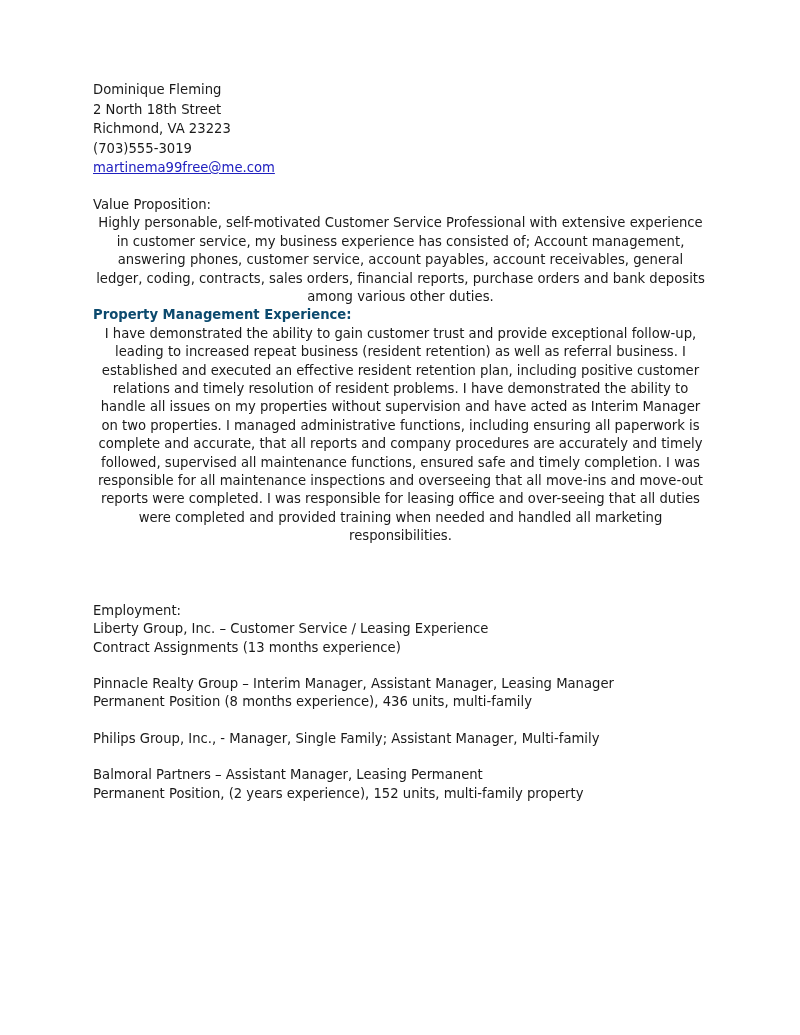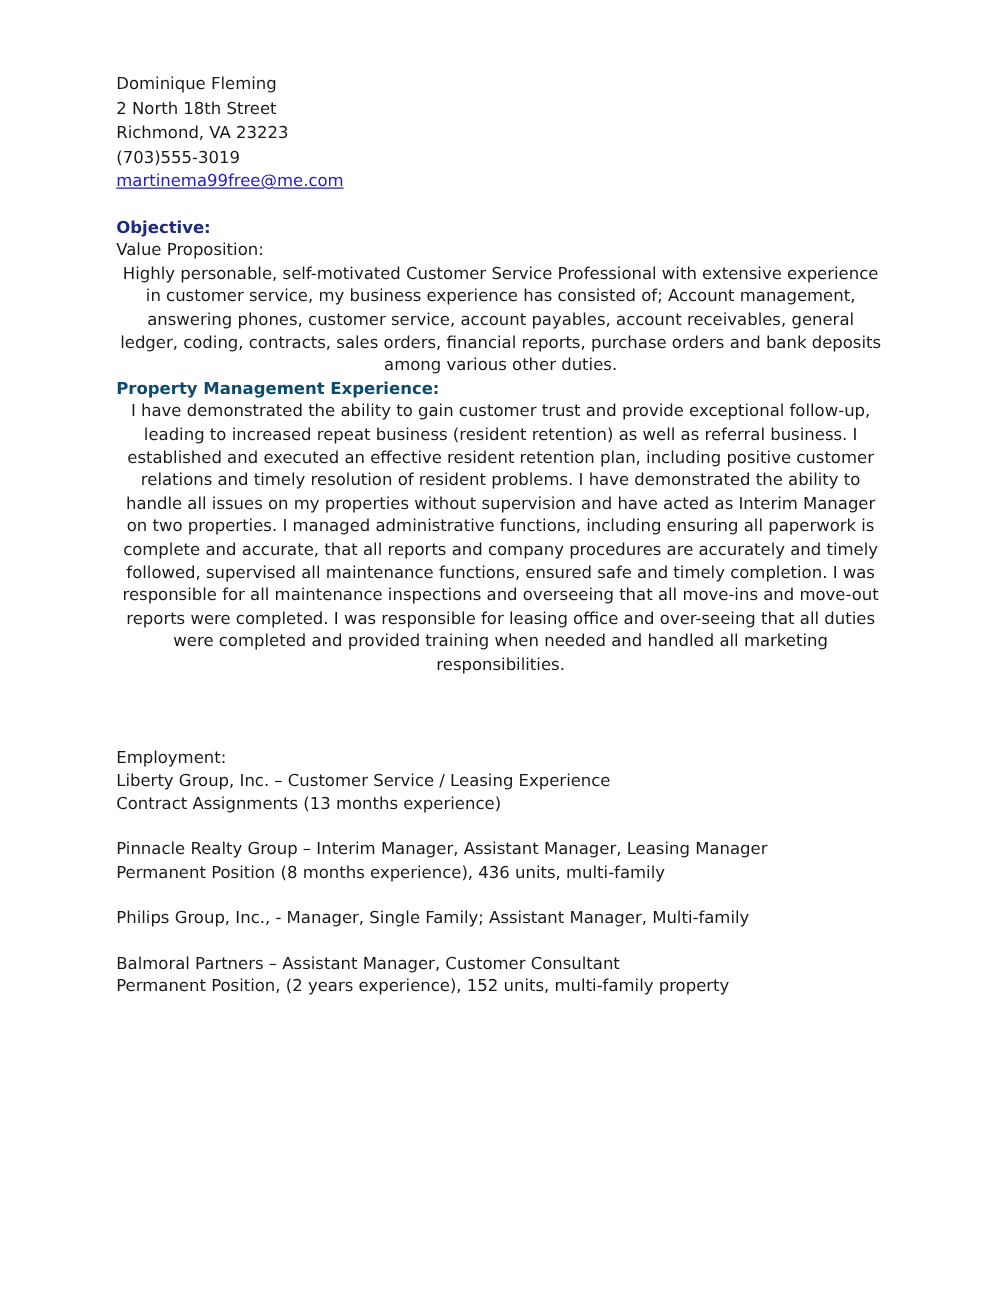--- a/index.html
+++ b/index.html
@@ -13,21 +13,21 @@
     font-family: "DejaVu Sans", sans-serif;
     color: #000000;
     -webkit-font-smoothing: antialiased;
   }
   .page {
     position: relative;
     width: 800px;
     height: 800px;
     background: #ffffff;
     box-sizing: border-box;
-    padding: 58px 92px 0 93px;
+    padding: 80px 92px 0 93px;
   }
   .doc-body {
     font-size: 13.2px;
     line-height: 18.4px;
     color: #1a1a1a;
     max-width: 618px;
   }
   .line {
     white-space: pre-wrap;
   }
@@ -62,21 +62,20 @@
       <div class="line">Dominique Fleming</div>
       <div class="line">2 North 18th Street</div>
       <div class="line">Richmond, VA 23223</div>
       <div class="line">(703)555-3019</div>
       <div class="line"><span class="email-link">martinema99free@me.com</span></div>
     </div>
 
     <div class="spacer-sm"></div>
 
     <div>
-      <div class="line heading-accent">Objective:</div>
       <div class="line">Value Proposition:</div>
       <p class="para">Highly personable, self-motivated Customer Service Professional with extensive experience in customer service, my business experience has consisted of; Account management, answering phones, customer service, account payables, account receivables, general ledger, coding, contracts, sales orders, financial reports, purchase orders and bank deposits among various other duties.</p>
     </div>
 
     <div>
       <div class="line heading-black">Property Management Experience:</div>
       <p class="para">I have demonstrated the ability to gain customer trust and provide exceptional follow-up, leading to increased repeat business (resident retention) as well as referral business. I established and executed an effective resident retention plan, including positive customer relations and timely resolution of resident problems. I have demonstrated the ability to handle all issues on my properties without supervision and have acted as Interim Manager on two properties. I managed administrative functions, including ensuring all paperwork is complete and accurate, that all reports and company procedures are accurately and timely followed, supervised all maintenance functions, ensured safe and timely completion. I was responsible for all maintenance inspections and overseeing that all move-ins and move-out reports were completed. I was responsible for leasing office and over-seeing that all duties were completed and provided training when needed and handled all marketing responsibilities.</p>
     </div>
 
     <div class="spacer-lg"></div>
@@ -98,19 +97,19 @@
 
       <div class="spacer-sm"></div>
 
       <div>
         <div class="line">Philips Group, Inc., - Manager, Single Family; Assistant Manager, Multi-family</div>
       </div>
 
       <div class="spacer-sm"></div>
 
       <div>
-        <div class="line">Balmoral Partners – Assistant Manager, Customer Consultant</div>
+        <div class="line">Balmoral Partners – Assistant Manager, Leasing Permanent</div>
         <div class="line">Permanent Position, (2 years experience), 152 units, multi-family property</div>
       </div>
     </div>
 
   </div>
 </div>
 
 </body></html>

